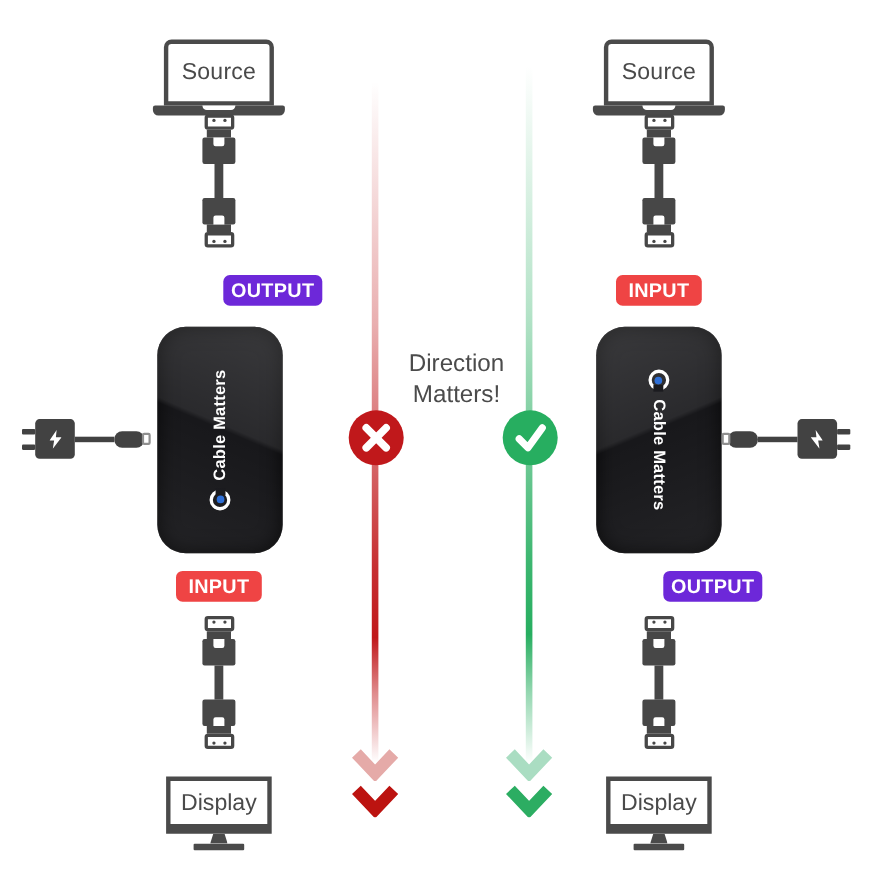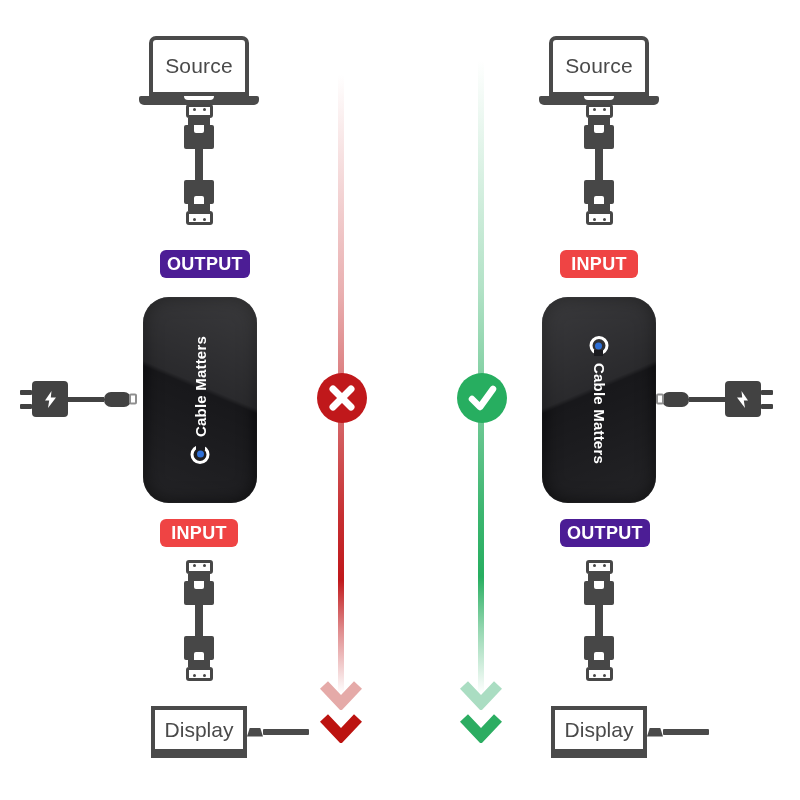--- a/index.html
+++ b/index.html
@@ -10,21 +10,21 @@
   
   .laptop { position:absolute; width:120px; display:flex; flex-direction:column; align-items:center; }
   .laptop-screen { width:100px; height:60px; border:4px solid #4A4A4A; border-radius:7px 7px 0 0;
     background:#fff; display:flex; align-items:center; justify-content:center;
     font-size:21px; color:#4A4A4A; letter-spacing:.2px; }
   .laptop-base { width:120px; height:9px; background:#4A4A4A; border-radius:2px 2px 5px 5px; position:relative; }
   .laptop-base::after { content:""; position:absolute; top:0; left:50%; transform:translateX(-50%);
     width:30px; height:4px; background:#fff; border-radius:0 0 4px 4px; }
 
   
-  .monitor { position:absolute; display:flex; flex-direction:row; align-items:center; }
+  .monitor { position:absolute; display:flex; flex-direction:column; align-items:center; }
   .monitor-screen { width:96px; height:52px; border:4px solid #4A4A4A; border-bottom-width:9px;
     background:#fff; display:flex; align-items:center; justify-content:center;
     font-size:21px; color:#4A4A4A; }
   .monitor-neck { width:16px; height:9px; background:#4A4A4A; clip-path:polygon(18% 0,82% 0,100% 100%,0 100%); }
   .monitor-base { width:46px; height:6px; background:#4A4A4A; border-radius:1px; }
 
   
   .dp-cable { position:absolute; width:30px; display:flex; flex-direction:column; align-items:center; }
   .dp-face { width:27px; height:14px; border:3px solid #474747; border-radius:3px; background:#fff;
     display:flex; justify-content:space-between; padding:1px 4px 0; }
@@ -35,21 +35,21 @@
   .dp-body.top::after { content:""; position:absolute; top:0; left:50%; transform:translateX(-50%);
     width:10px; height:8px; background:#fff; border-radius:0 0 2px 2px; }
   .dp-body.bottom::after { content:""; position:absolute; bottom:0; left:50%; transform:translateX(-50%);
     width:10px; height:8px; background:#fff; border-radius:2px 2px 0 0; }
   .dp-cord { width:8px; height:31px; background:#474747; }
 
   
   .badge { position:absolute; min-width:78px; height:28px; padding:0 7px; border-radius:6px;
     display:flex; align-items:center; justify-content:center;
     color:#fff; font-weight:bold; font-size:18px; letter-spacing:.3px; }
-  .badge.orange { background:#4c1d95; }
+  .badge.orange { background:#6d28d9;margin-left:43px; }
   .badge.blue { background:#ef4444; }
 
   
   .device { position:absolute; width:114px; height:206px; background:#18181B; border-radius:26px;
     box-shadow: inset 0 0 18px rgba(0,0,0,.85), inset 0 0 0 1px rgba(255,255,255,.04); }
   .device::before { content:""; position:absolute; inset:0; border-radius:inherit; z-index:1;
     background:linear-gradient(203deg, rgba(255,255,255,.15) 0%, rgba(255,255,255,.08) 44%,
       rgba(255,255,255,0) 46%, rgba(255,255,255,.05) 100%); }
   .device.gloss-flip::before { transform:scaleX(-1); }
   .device-logo { position:absolute; top:50%; left:50%; z-index:2;
@@ -170,20 +170,24 @@
 
   <div class="monitor" style="left:151px; top:706px;">
     <div class="monitor-screen">Display</div>
     <div class="monitor-neck"></div>
     <div class="monitor-base"></div>
   </div>
 
   <div class="arrow-line red"></div>
   <div class="arrow-line green"></div>
 
+  <div class="heading">
+    <div>Direction</div>
+    <div>Matters!</div>
+  </div>
 
   <div class="status-circle red">
     <svg width="28" height="28" viewBox="0 0 28 28">
       <line x1="5" y1="5" x2="23" y2="23" stroke="#fff" stroke-width="7" stroke-linecap="round"></line>
       <line x1="23" y1="5" x2="5" y2="23" stroke="#fff" stroke-width="7" stroke-linecap="round"></line>
     </svg>
   </div>
   <div class="status-circle green">
     <svg width="30" height="30" viewBox="0 0 30 30">
       <polyline points="5,16 13,24 26,6" fill="none" stroke="#fff" stroke-width="6.5" stroke-linecap="round" stroke-linejoin="round"></polyline>

